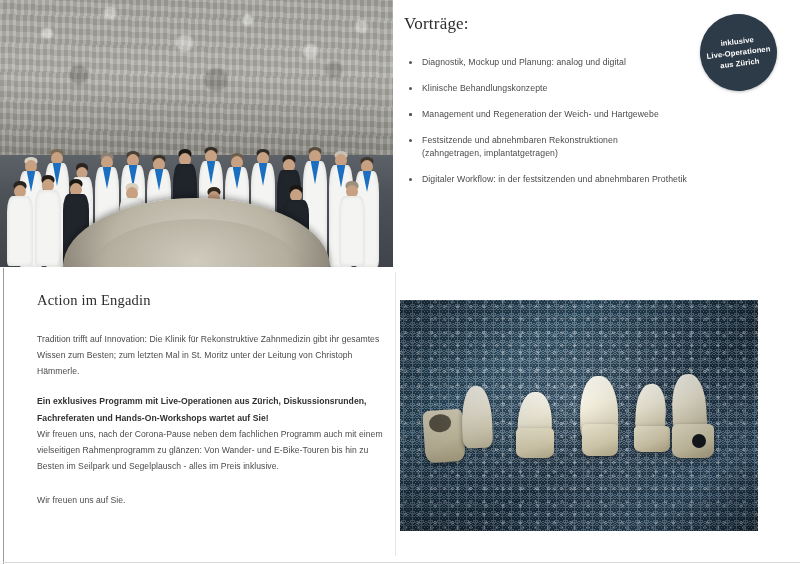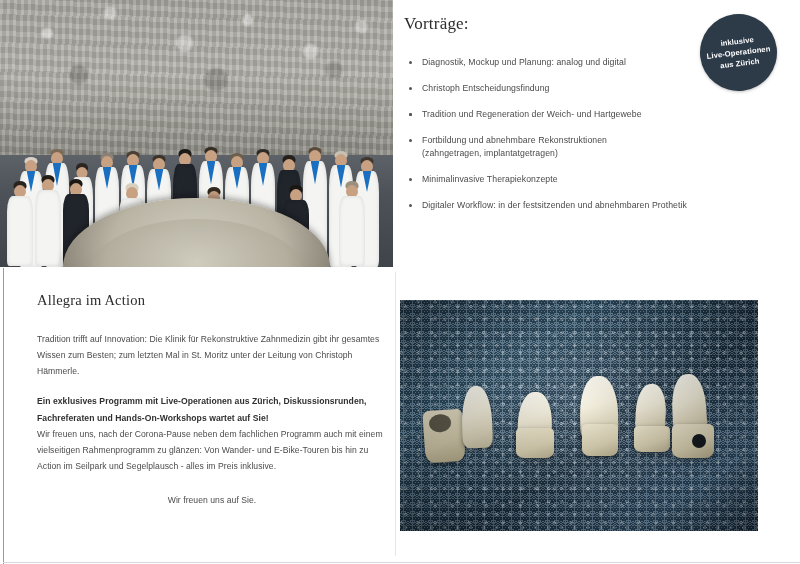--- a/index.html
+++ b/index.html
@@ -231,21 +231,20 @@
   .para.bold {
     font-weight: bold;
     color: #303030;
     margin-bottom: 0;
   }
   .para.tight {
     margin-top: 0;
   }
   #closing {
     margin-top: 18px;
-    text-align: center;
   }
 
   
   #col-divider {
     position: absolute;
     left: 395px;
     top: 272px;
     width: 1px;
     height: 284px;
     background: #e6e6e8;
@@ -448,58 +447,54 @@
   <div id="talks-panel">
     <div id="talks-title">Vorträge:</div>
 
     <ul id="talks-list">
       <li>
         <span class="bullet"></span>
         <span>Diagnostik, Mockup und Planung: analog und digital</span>
       </li>
       <li>
         <span class="bullet"></span>
-        <span>Christoph Entscheidungsfindung</span>
+        <span>Klinische Behandlungskonzepte</span>
       </li>
       <li>
         <span class="bullet"></span>
       </li>
       <li>
         <span class="bullet"></span>
-        <span>Tradition und Regeneration der Weich- und Hartgewebe</span>
+        <span>Management und Regeneration der Weich- und Hartgewebe</span>
       </li>
       <li>
         <span class="bullet"></span>
-        <span>Fortbildung und abnehmbare Rekonstruktionen</span>
+        <span>Festsitzende und abnehmbaren Rekonstruktionen</span>
         <span class="line2">(zahngetragen, implantatgetragen)</span>
-      </li>
-      <li>
-        <span class="bullet"></span>
-        <span>Minimalinvasive Therapiekonzepte</span>
       </li>
       <li>
         <span class="bullet"></span>
         <span>Digitaler Workflow: in der festsitzenden und abnehmbaren Prothetik</span>
       </li>
     </ul>
   </div>
 
   <div id="badge">
     <span>inklusive</span>
     <span>Live-Operationen</span>
     <span>aus Zürich</span>
   </div>
 
   <div id="col-divider"></div>
 
   <div id="intro-col">
-    <h2 id="intro-title">Allegra im Action</h2>
+    <h2 id="intro-title">Action im Engadin</h2>
     <p class="para">Tradition trifft auf Innovation: Die Klinik für Rekonstruktive Zahnmedizin gibt ihr gesamtes Wissen zum Besten; zum letzten Mal in St. Moritz unter der Leitung von Christoph Hämmerle.</p>
     <p class="para bold">Ein exklusives Programm mit Live-Operationen aus Zürich, Diskussionsrunden, Fachreferaten und Hands-On-Workshops wartet auf Sie!</p>
-    <p class="para tight">Wir freuen uns, nach der Corona-Pause neben dem fachlichen Programm auch mit einem vielseitigen Rahmenprogramm zu glänzen: Von Wander- und E-Bike-Touren bis hin zu Action im Seilpark und Segelplausch - alles im Preis inklusive.</p>
+    <p class="para tight">Wir freuen uns, nach der Corona-Pause neben dem fachlichen Programm auch mit einem vielseitigen Rahmenprogramm zu glänzen: Von Wander- und E-Bike-Touren bis hin zu Besten im Seilpark und Segelplausch - alles im Preis inklusive.</p>
     <div id="closing">
       <p class="para" style="margin-bottom:0;">Wir freuen uns auf Sie.</p>
     </div>
   </div>
 
   <div id="dental-photo">
     <div class="speckle"></div>
 
     <div class="tooth stump" style="left:24px;top:110px;width:40px;height:52px;transform:rotate(-4deg);">
       <div class="dark-hole" style="left:6px;top:4px;width:22px;height:18px;background:#5e5a4a;"></div>

